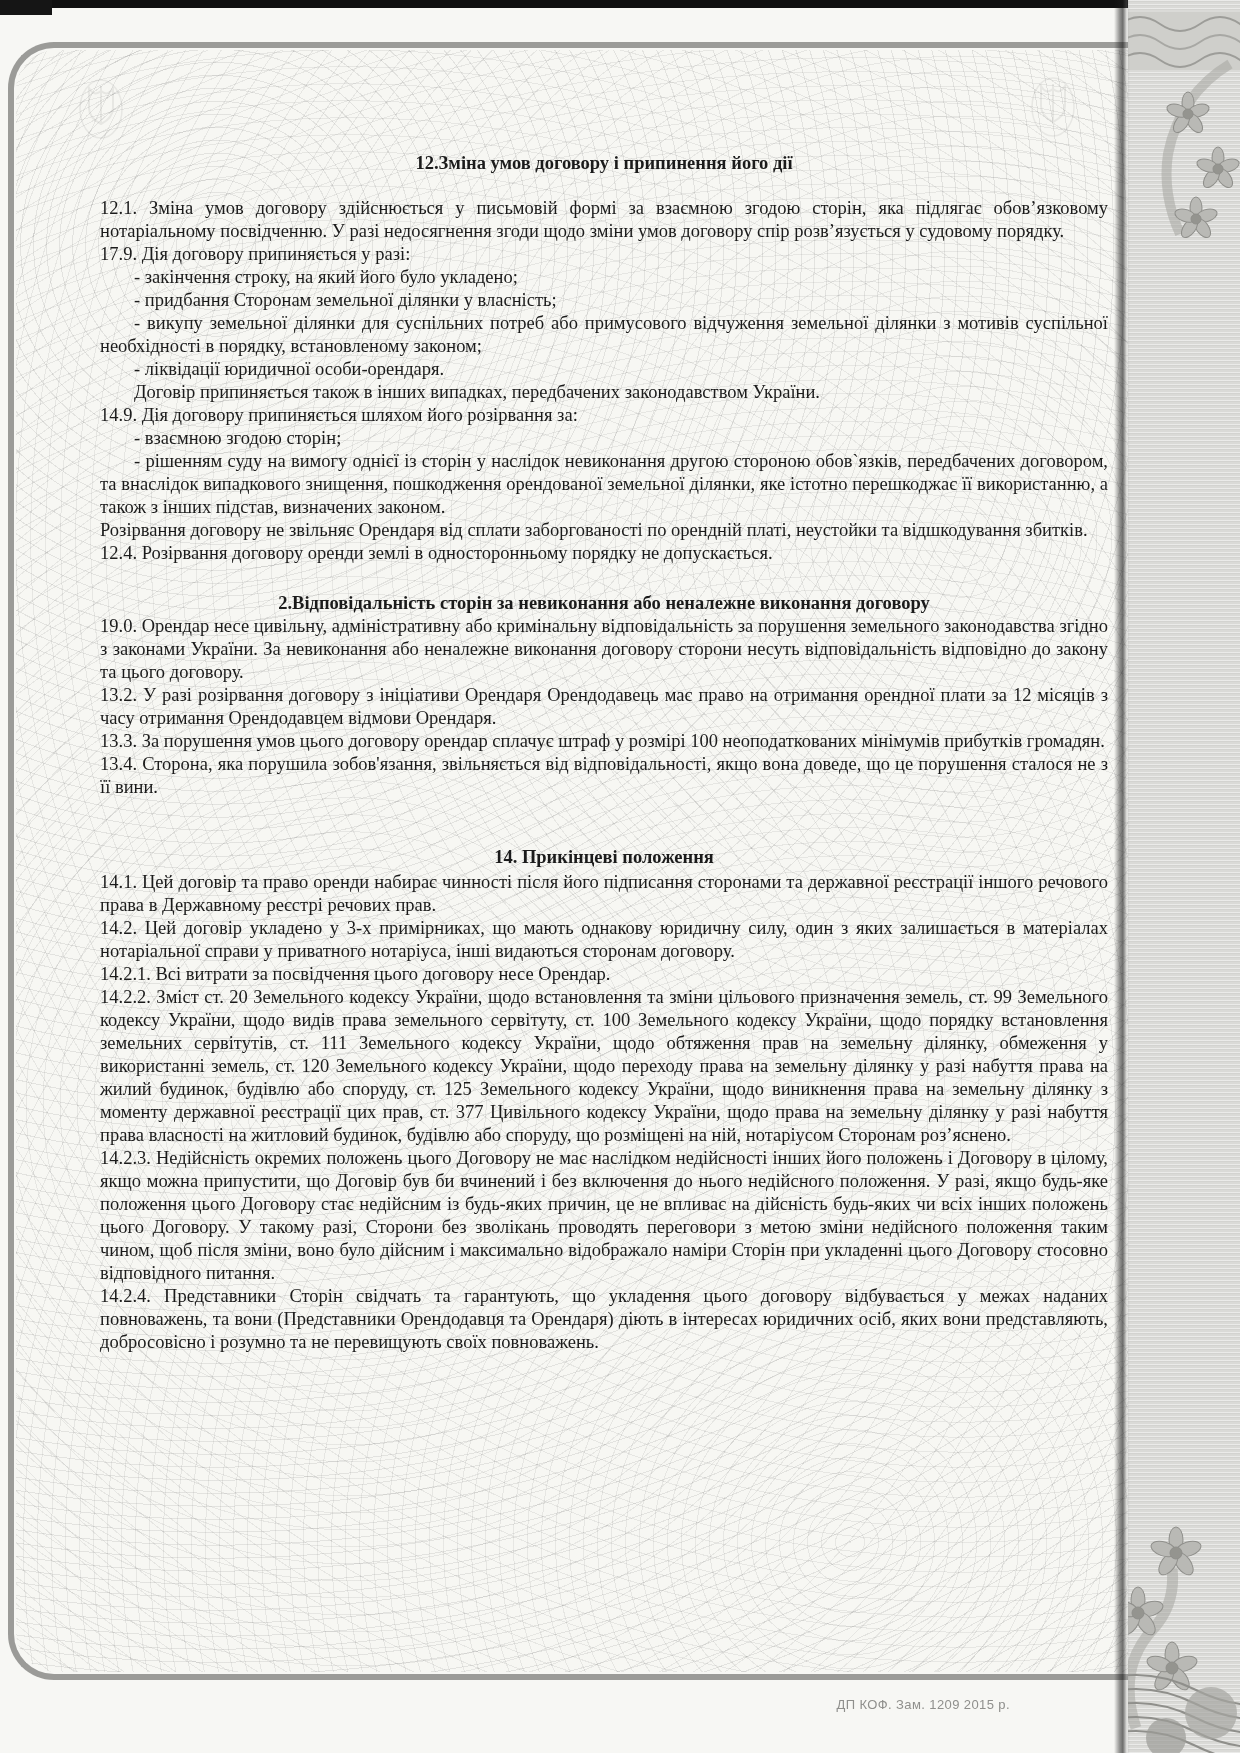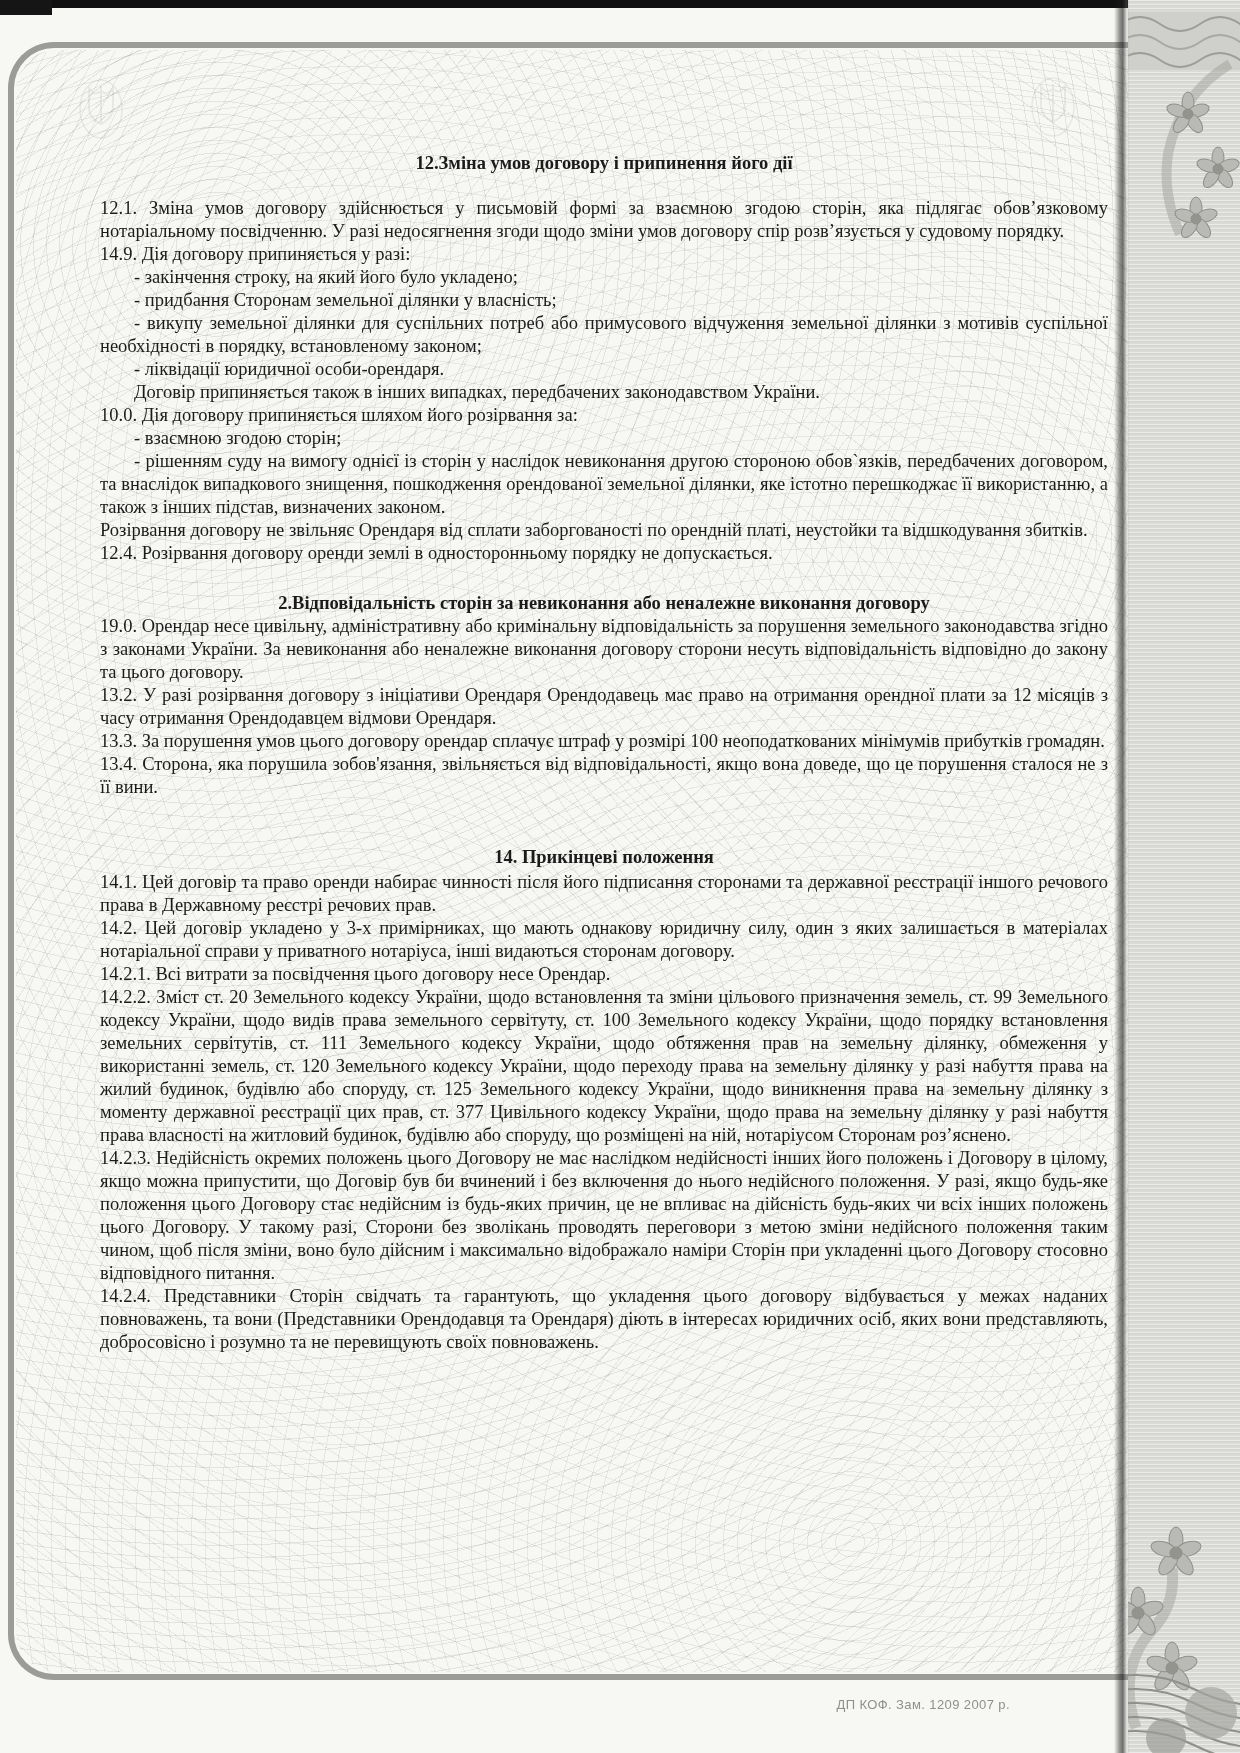--- a/index.html
+++ b/index.html
@@ -98,27 +98,27 @@
   <svg class="watermark wm3" width="46" height="62" viewBox="0 0 46 62">
     <ellipse cx="23" cy="31" rx="21" ry="29" fill="none" stroke="#777" stroke-width="1.5"></ellipse>
     <path d="M11 10 v20 q0 10 12 16 q12 -6 12 -16 V10 q-5 9 -12 3 q-7 6 -12 -3 Z" fill="none" stroke="#777" stroke-width="2"></path>
     <path d="M23 8 v38" stroke="#777" stroke-width="2"></path>
   </svg>
 
   <div class="content">
   <section class="sec-s12">
     <h3>12.Зміна умов договору і припинення його дії</h3>
   <p>12.1. Зміна умов договору здійснюється у письмовій формі за взаємною згодою сторін, яка підлягає обов’язковому нотаріальному посвідченню. У разі недосягнення згоди щодо зміни умов договору спір розв’язується у судовому порядку.</p>
-        <p>14.9. Дія договору припиняється у разі:</p>
+        <p>17.9. Дія договору припиняється у разі:</p>
         <p class="indent">- закінчення строку, на який його було укладено;</p>
         <p class="indent">- придбання Сторонам земельної ділянки у власність;</p>
         <p class="indent">- викупу земельної ділянки для суспільних потреб або примусового відчуження земельної ділянки з мотивів суспільної  необхідності в порядку, встановленому законом;</p>
         <p class="indent">- ліквідації юридичної особи-орендаря.</p>
         <p class="indent">Договір припиняється також в інших випадках, передбачених законодавством України.</p>
-        <p>10.0. Дія договору припиняється шляхом його розірвання за:</p>
+        <p>14.9. Дія договору припиняється шляхом його розірвання за:</p>
         <p class="indent">- взаємною згодою сторін;</p>
         <p class="indent">- рішенням суду на вимогу однієї із сторін у наслідок невиконання другою стороною обов`язків, передбачених договором, та внаслідок випадкового знищення, пошкодження орендованої земельної ділянки, яке істотно перешкоджає її використанню, а також з інших підстав, визначених законом.</p>
         <p>Розірвання договору не звільняє Орендаря від сплати заборгованості по орендній платі, неустойки та відшкодування збитків.</p>
         <p>12.4. Розірвання договору оренди землі в односторонньому порядку не допускається.</p>
       </section>
 
   <section class="sec-s13">
     <h3>2.Відповідальність сторін за невиконання або неналежне виконання договору</h3>
   <p>19.0. Орендар несе цивільну, адміністративну або кримінальну відповідальність за порушення земельного законодавства згідно з законами України. За невиконання або неналежне виконання договору сторони несуть відповідальність відповідно до закону та цього договору.</p>
         <p>13.2. У разі  розірвання договору з ініціативи Орендаря Орендодавець має право на отримання  орендної плати за 12 місяців з часу отримання Орендодавцем відмови Орендаря.</p>
@@ -130,21 +130,21 @@
     <h3>14. Прикінцеві положення</h3>
   <p>14.1. Цей договір та право оренди набирає чинності після його підписання сторонами та державної реєстрації іншого речового права в Державному реєстрі речових прав.</p>
         <p>14.2. Цей договір укладено у 3-х примірниках, що мають однакову юридичну силу, один з яких залишається в матеріалах нотаріальної справи у приватного нотаріуса, інші видаються сторонам договору.</p>
         <p>14.2.1. Всі витрати за посвідчення цього договору несе Орендар.</p>
         <p>14.2.2. Зміст ст. 20 Земельного кодексу України, щодо встановлення та зміни цільового призначення земель, ст. 99 Земельного кодексу України, щодо видів права земельного сервітуту, ст. 100 Земельного кодексу України, щодо порядку встановлення земельних сервітутів, ст. 111 Земельного кодексу України, щодо обтяження прав на земельну ділянку, обмеження у використанні земель, ст. 120 Земельного кодексу України, щодо переходу права на земельну ділянку у разі набуття права на жилий будинок, будівлю або споруду, ст. 125 Земельного кодексу України, щодо виникнення права на земельну ділянку з моменту державної реєстрації цих прав, ст. 377 Цивільного кодексу України, щодо права на земельну ділянку у разі набуття права власності на житловий будинок, будівлю або споруду, що розміщені на ній, нотаріусом Сторонам роз’яснено.</p>
         <p>14.2.3. Недійсність окремих положень цього Договору не має наслідком недійсності інших його положень і Договору в цілому, якщо можна припустити, що Договір був би вчинений і без включення до нього недійсного положення. У разі, якщо будь-яке положення цього Договору стає недійсним із будь-яких причин, це не впливає на дійсність будь-яких чи всіх інших положень цього Договору. У такому разі, Сторони без зволікань проводять переговори з метою зміни недійсного положення таким чином, щоб після зміни, воно було дійсним і максимально відображало наміри Сторін при укладенні цього Договору стосовно відповідного питання.</p>
         <p>14.2.4. Представники Сторін свідчать та гарантують, що укладення цього договору відбувається у межах наданих повноважень, та вони (Представники Орендодавця та Орендаря) діють в інтересах юридичних осіб, яких вони представляють, добросовісно і розумно та не перевищують своїх повноважень.</p>
       </section>
 </div>
 
-  <div class="imprint">ДП КОФ. Зам. 1209  2007 р.</div>
+  <div class="imprint">ДП КОФ. Зам. 1209  2015 р.</div>
 </div>
 
 <div class="page-fold"></div>
 
 <div class="strip">
   <svg class="ornament-top" width="150" height="250" viewBox="0 0 150 250">
     <defs>
       <ellipse id="petalT" cx="0" cy="-11" rx="6" ry="11"></ellipse>
     </defs>
     <rect x="10" y="8" width="140" height="58" fill="#cfcfcb"></rect>

